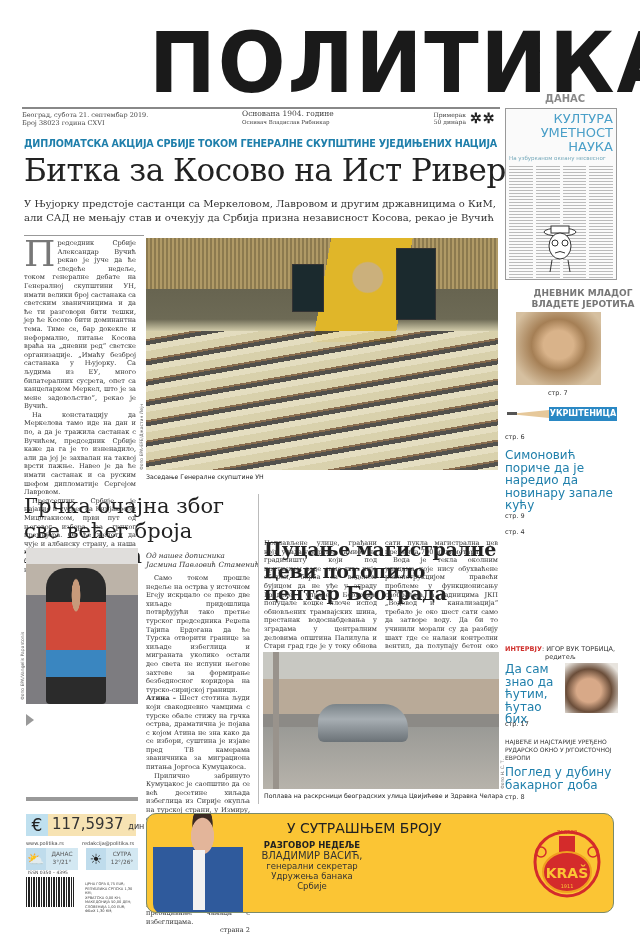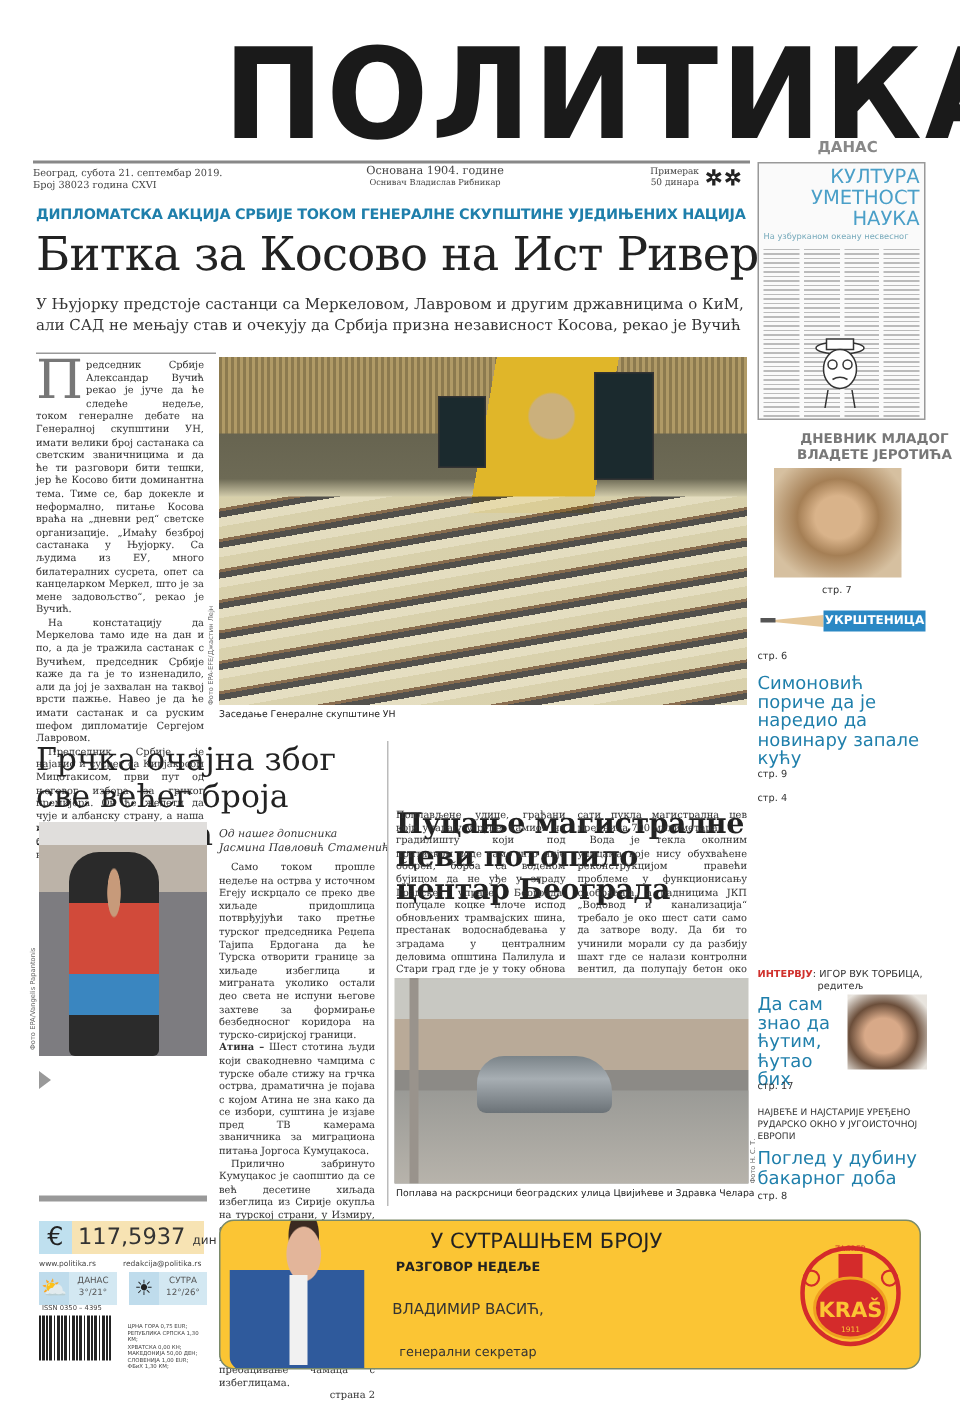--- a/index.html
+++ b/index.html
@@ -6,21 +6,21 @@
   html, body { width: 640px; height: 944px; background: #fff; overflow: hidden; }
   body { position: relative; font-family: "DejaVu Serif", serif; color: #222; }
   .abs { position: absolute; }
 
   
   .masthead { left: 140px; top: 18px; width: 360px; height: 90px; text-align: center;
     font-family: "DejaVu Sans", sans-serif; font-weight: bold; font-size: 84px; letter-spacing: 2px;
     line-height: 90px; color: #1a1a1a; transform: scaleX(0.95); transform-origin: center; }
   .mast-rule { left: 22px; top: 107px; width: 478px; height: 2px; background: #888; }
   .dateline { left: 22px; top: 111px; font-size: 6.5px; line-height: 8px; color: #444; }
-  .founded { left: 230px; top: 110px; width: 120px; text-align: center; font-size: 7.5px; line-height: 8px; color: #444; }
+  .founded { left: 242px; top: 110px; width: 120px; text-align: left; font-size: 7.5px; line-height: 8px; color: #444; }
   .founded .sub { font-size: 5.5px; display: block; }
   .price { left: 430px; top: 111px; font-size: 6px; line-height: 7px; text-align: right; color: #444; width: 36px; }
   .stars { left: 470px; top: 110px; font-size: 14px; font-weight: bold; color: #222; letter-spacing: 1px; }
 
   
   .sb { font-family: "DejaVu Sans", sans-serif; }
   .danas-hdr { left: 545px; top: 93px; font-size: 10px; font-weight: bold; color: #888; }
   .supp { left: 505px; top: 108px; width: 112px; height: 172px; border: 1px solid #999; background: #fafafa; padding: 3px; overflow: hidden; }
   .supp-title { text-align: right; color: #4a9fc8; font-size: 13px; line-height: 14px; }
   .supp-tag { color: #7ab; font-size: 5.5px; margin-top: 1px; }
@@ -99,21 +99,21 @@
 
   .promo { left: 146px; top: 813px; width: 468px; height: 100px; background: #fbc534; border: 1px solid #7a8a6a; border-radius: 10px; overflow: hidden; font-family: "DejaVu Sans", sans-serif; }
   .promo-photo { position: absolute; left: 6px; top: 0; width: 90px; height: 100px; background:
       radial-gradient(ellipse at 55% 22%, #e3b59a 0 16%, transparent 17%),
       radial-gradient(ellipse at 55% 10%, #3b2a22 0 14%, transparent 15%),
       linear-gradient(180deg, transparent 0 33%, #2f5a9c 33%); border-radius: 10px 0 0 10px; }
   .promo-shirt { position: absolute; left: 40px; top: 36px; width: 12px; height: 60px; background: #f1f1f1; }
   .promo-title { position: absolute; left: 140px; top: 6px; font-size: 14px; color: #222; white-space: nowrap; }
   .promo-block { position: absolute; text-align: center; color: #333; }
   .promo-block .h { font-weight: bold; font-size: 8.5px; color: #222; }
-  .promo-block .t { font-size: 8.5px; line-height: 10px; margin-top: 18px; }
+  .promo-block .t { font-size: 8.5px; line-height: 10px; }
   .kras { position: absolute; left: 384px; top: 8px; width: 72px; height: 82px; }
 </style>
 </head>
 <body>
 
 <div class="abs masthead">ПОЛИТИКА</div>
 <div class="abs mast-rule"></div>
 <div class="abs dateline">
   <div>Београд, субота 21. септембар 2019.</div>
   <div>Број 38023 година CXVI</div>

